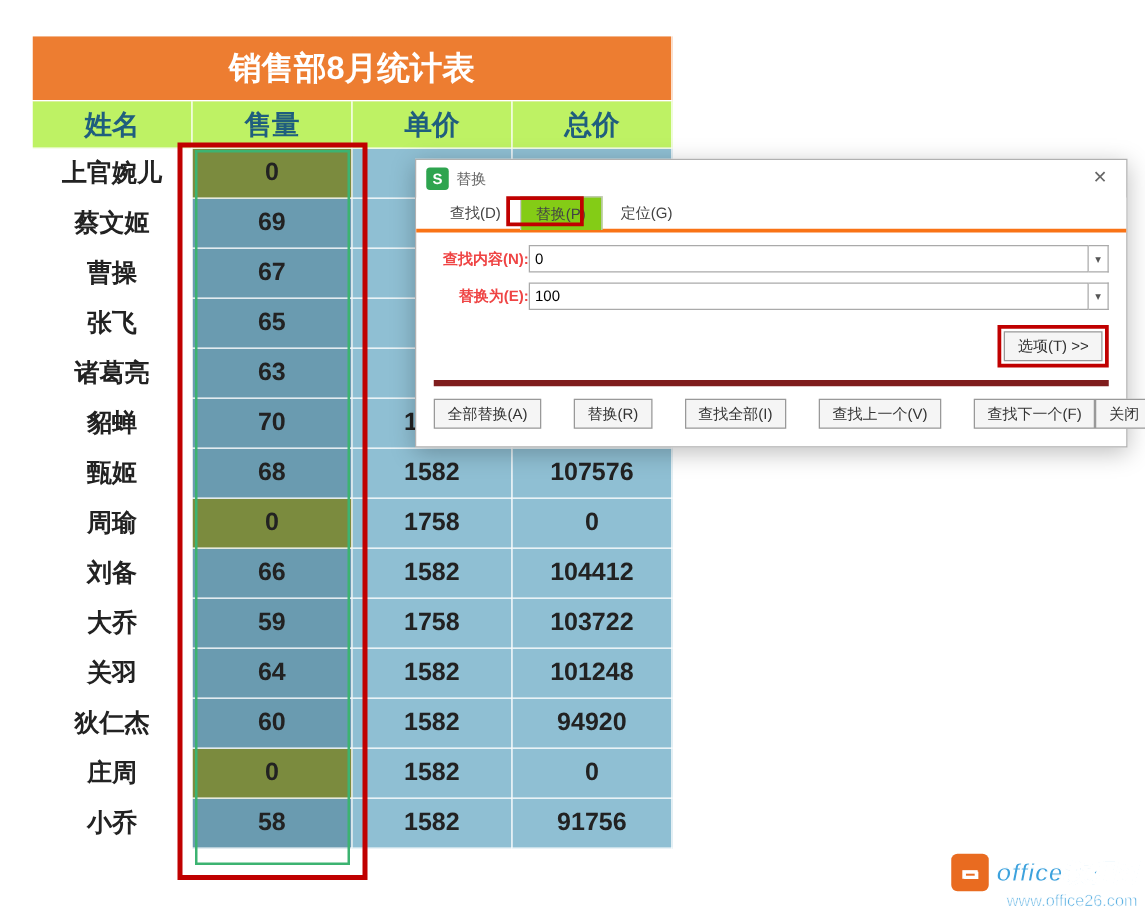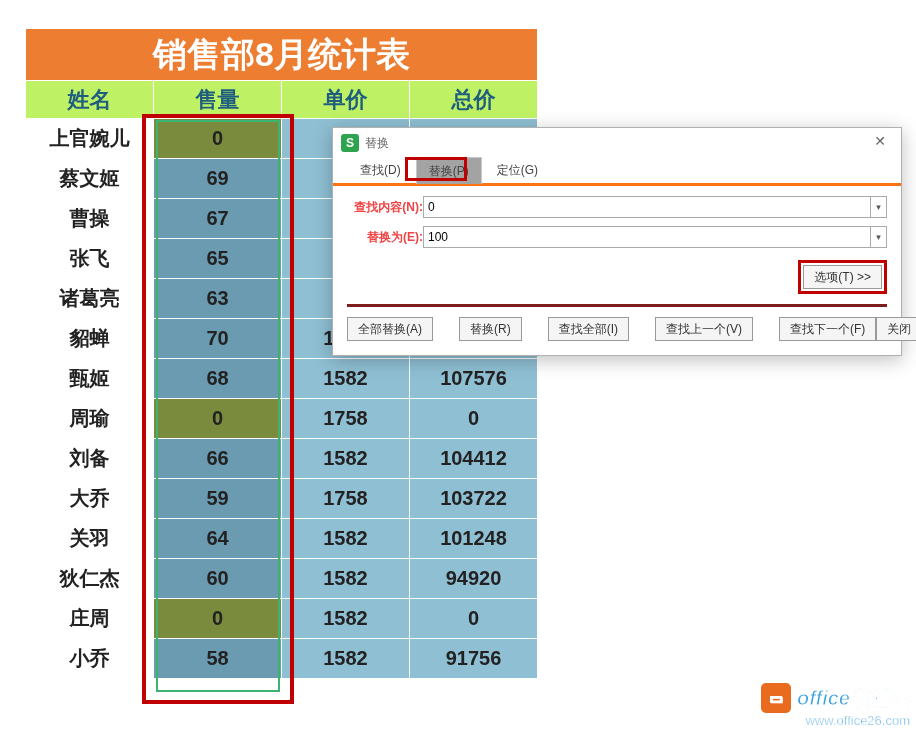--- a/index.html
+++ b/index.html
@@ -20,21 +20,21 @@
     .sheet td, .sheet th {
       border: 1px solid #fff;
       text-align: center;
       font-weight: bold;
       font-size: 20px;
       padding: 0;
     }
     .title-row td {
       background: #ed7d31;
       color: #fff;
-      font-size: 34px;
+      font-size: 26px;
       height: 52px;
       width: 508px;
     }
     .header-row td {
       background: #bef264;
       color: #1f5e7e;
       font-size: 22px;
       height: 38px;
     }
     .col-name { width: 128px; }
@@ -108,21 +108,21 @@
       font-size: 12px;
       color: #444;
       border: 1px solid transparent;
       border-bottom: none;
       cursor: pointer;
       margin-right: 2px;
       position: relative;
     }
     .dlg-tab.active {
       border-color: #c8c8c8;
-      background: #a3a3a3;
+      background: #84cc16;
       top: 1px;
     }
     .tab-highlight {
       position: absolute;
       border: 3px solid #c00000;
       pointer-events: none;
     }
     .dlg-body {
       padding: 10px 14px 14px;
     }
@@ -170,21 +170,21 @@
       white-space: nowrap;
       text-align: center;
     }
     .dlg-btn + .dlg-btn { margin-left: 26px; }
     .options-highlight {
       border: 3px solid #c00000;
       padding: 2px;
     }
     .dlg-actions {
       display: flex;
-      border-top: 3px solid #7f1d1d;
+      border-top: 5px solid #7f1d1d;
       padding-top: 10px;
     }
     .dlg-actions .spacer { flex: 1; }
     
     .watermark {
       position: absolute;
       right: 6px;
       bottom: 4px;
       text-align: right;
     }

